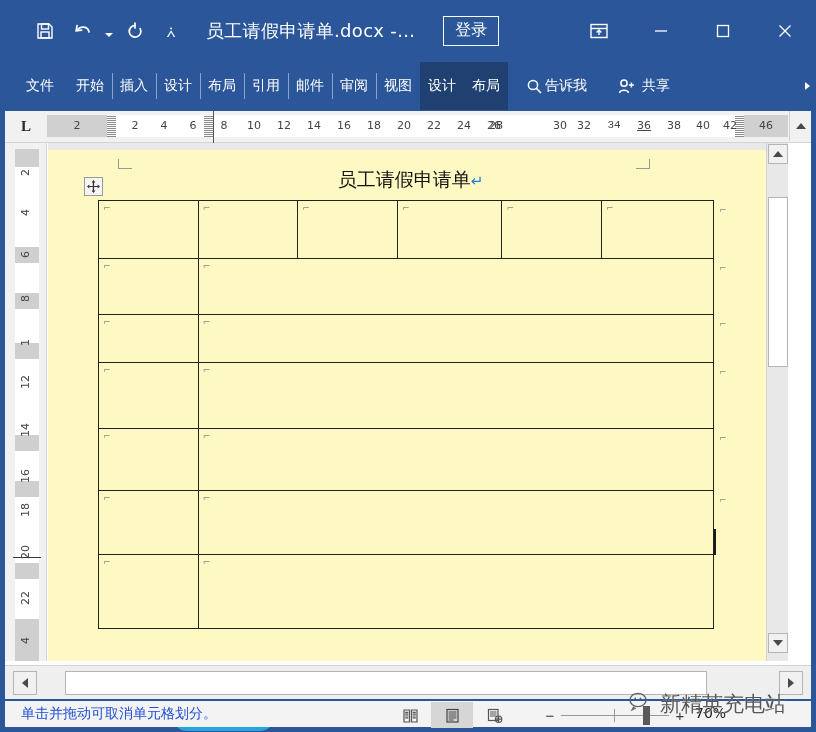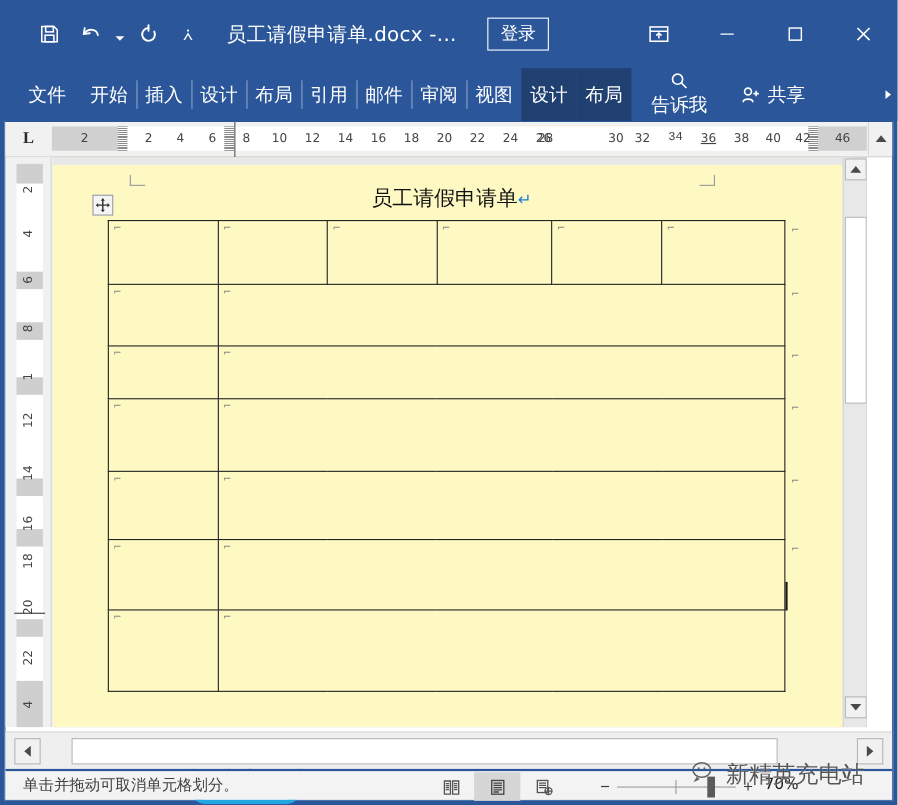--- a/index.html
+++ b/index.html
@@ -74,36 +74,36 @@
 
   
   .tabstrip {
     position: absolute; left: 0; top: 62px; width: 816px; height: 48px;
     background: #2b579a;
     display: flex; align-items: center;
   }
   .tab {
     position: relative;
     color: #ffffff;
-    font-size: 17px;
+    font-size: 14px;
     height: 48px;
     display: flex; align-items: center; justify-content: center;
     padding: 0 8px;
     white-space: nowrap;
     font-family: "DejaVu Sans", "Liberation Sans", sans-serif;
   }
   .tab.file { padding: 0 14px 0 26px; }
   .tab.sep::before {
     content: "";
     position: absolute; left: 0; top: 11px;
     width: 1px; height: 26px;
     background: rgba(255,255,255,0.45);
   }
   .tab.active { background: #204072; }
-  .tab.tell  { padding-left: 18px; gap: 2px; flex-direction: column; }
+  .tab.tell  { padding-left: 18px; gap: 2px; }
   .tab.share { padding-left: 22px; gap: 6px; }
   .tab-ico { display: flex; align-items: center; color: #fff; }
   .tab-ico svg { display: block; }
   .ribbon-overflow {
     position: absolute; right: 2px; top: 62px;
     width: 14px; height: 48px;
     display: flex; align-items: center; justify-content: center;
     background: #2b579a;
   }
   .ribbon-overflow .arr {
@@ -315,21 +315,21 @@
 
   
   .statusbar {
     position: absolute; left: 0; bottom: 0; width: 806px; height: 28px;
     background: #f3f3f3;
     border-top: 2px solid #2b579a;
     display: flex; align-items: center;
   }
   .status-text {
     margin-left: 16px;
-    font-size: 14px; color: #404040;
+    font-size: 14px; color: #1d4ed8;
     white-space: nowrap;
     font-family: "DejaVu Sans", "Liberation Sans", sans-serif;
   }
   .views {
     position: absolute; left: 384px; top: 0; height: 28px;
     display: flex; align-items: center;
   }
   .viewbtn {
     width: 42px; height: 26px;
     display: flex; align-items: center; justify-content: center;

